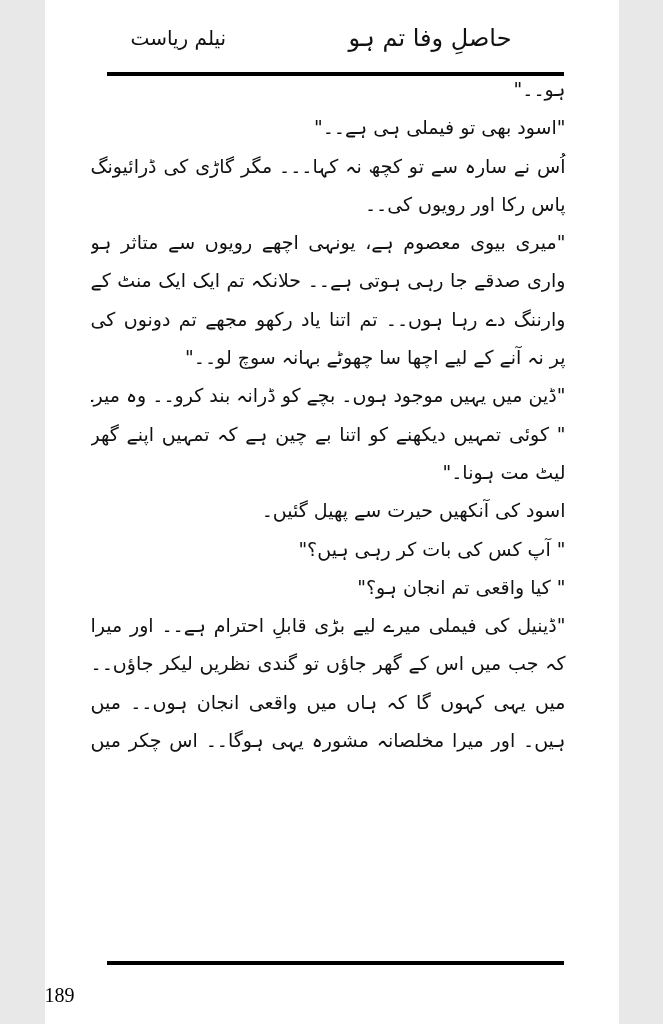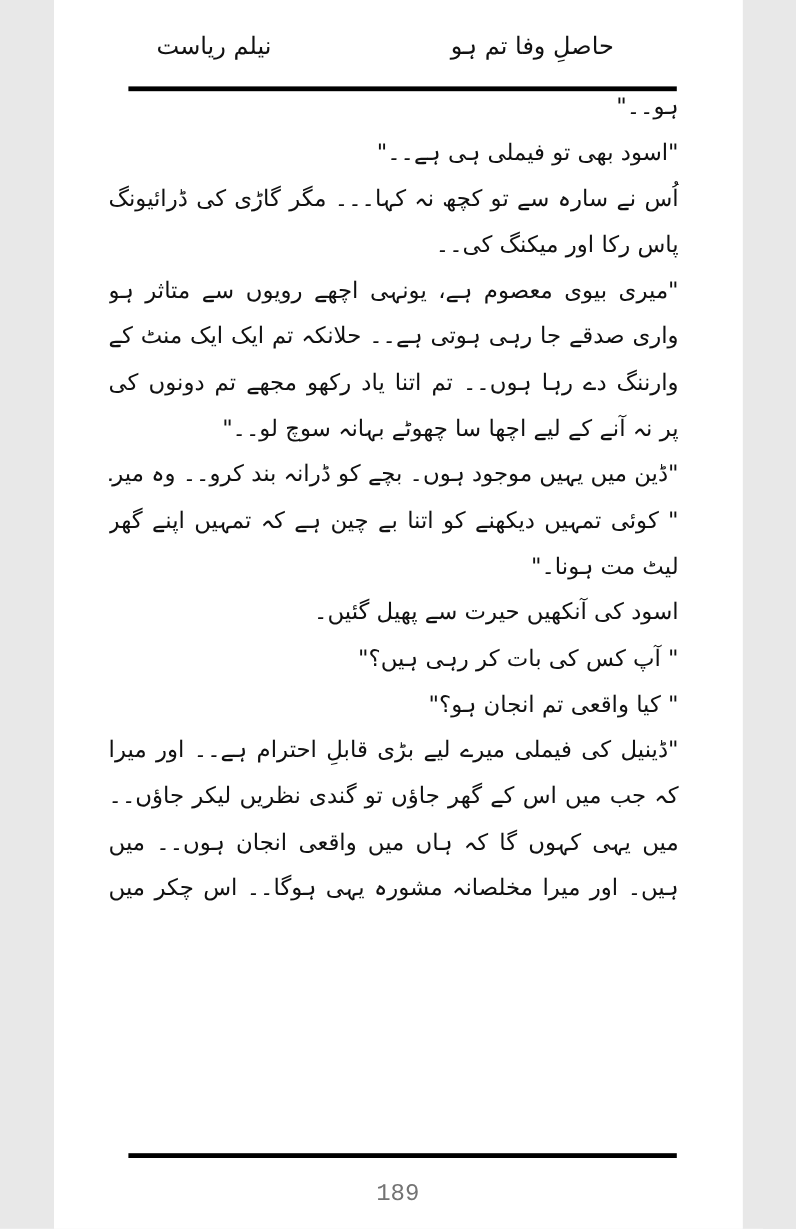--- a/index.html
+++ b/index.html
@@ -26,21 +26,21 @@
     align-items: center;
     direction: ltr;
   }
   .header .author {
     font-size: 20px;
     padding-left: 24px;
     direction: rtl;
     white-space: nowrap;
   }
   .header .title {
-    font-size: 20px;
+    font-size: 24px;
     padding-right: 52px;
     direction: rtl;
     white-space: nowrap;
   }
   .rule {
     position: absolute;
     left: 62px;
     right: 55px;
     height: 4px;
     background: #000000;
@@ -65,43 +65,42 @@
   .body-text .line.full {
     white-space: normal;
     text-align: justify;
     text-align-last: justify;
   }
   .page-number {
     position: absolute;
     top: 984px;
     left: 0;
     width: 100%;
-    text-align: center;
     font-size: 20px;
-    font-family: Liberation Mono, monospace;
-    color: #737373;
+    font-family: Liberation Serif, serif;
+    color: #000000;
   }
 </style>
 </head>
 <body>
 
 <div class="page">
 
   <div class="header">
     <span class="author">نیلم ریاست</span>
     <span class="title">حاصلِ وفا تم ہو</span>
   </div>
 
   <div class="rule top"></div>
 
   <div class="body-text">
       <div class="line">ہو۔۔"</div>
       <div class="line">"اسود بھی تو فیملی ہی ہے۔۔"</div>
       <div class="line full">اُس نے سارہ سے تو کچھ نہ کہا۔۔۔ مگر گاڑی کی ڈرائیونگ سیٹ کی جانب جانے سے پہلے اسود کے</div>
-      <div class="line">پاس رکا اور میکنگ کی۔۔</div>
+      <div class="line">پاس رکا اور رویوں کی۔۔</div>
       <div class="line full">"میری بیوی معصوم ہے، یونہی اچھے رویوں سے متاثر ہو جاتی ہے۔۔ تمہاری مدد کی وجہ سے تمہارے</div>
       <div class="line full">واری صدقے جا رہی ہوتی ہے۔۔ حلانکہ تم ایک ایک منٹ کے پیسے لیتے ہو۔۔ اس لیے تمہیں</div>
       <div class="line full">وارننگ دے رہا ہوں۔۔ تم اتنا یاد رکھو مجھے تم دونوں کی دوستی ایک آنکھ نہیں بھاتی۔۔ اس لیے آج ڈنر</div>
       <div class="line">پر نہ آنے کے لیے اچھا سا چھوٹے بہانہ سوچ لو۔۔"</div>
       <div class="line">"ڈین میں یہیں موجود ہوں۔ بچے کو ڈرانہ بند کرو۔۔ وہ میرے چھوٹے بھائیوں جیسا ہے۔"</div>
       <div class="line full">" کوئی تمہیں دیکھنے کو اتنا بے چین ہے کہ تمہیں اپنے گھر بلانے کے لیے مجھے خاص یہ ڈنر رکھنا پڑا۔۔</div>
       <div class="line">لیٹ مت ہونا۔"</div>
       <div class="line">اسود کی آنکھیں حیرت سے پھیل گئیں۔</div>
       <div class="line">" آپ کس کی بات کر رہی ہیں؟"</div>
       <div class="line">" کیا واقعی تم انجان ہو؟"</div>

